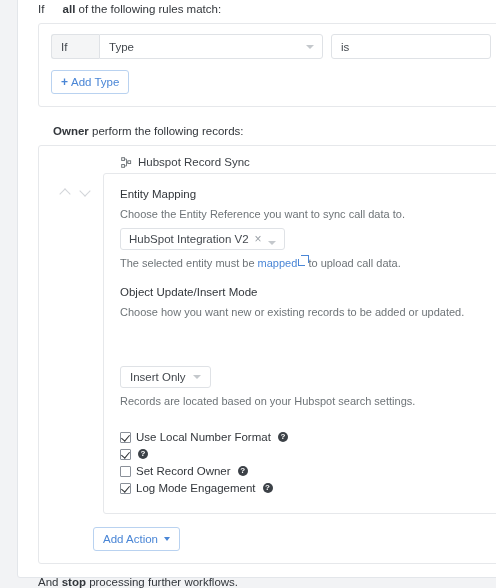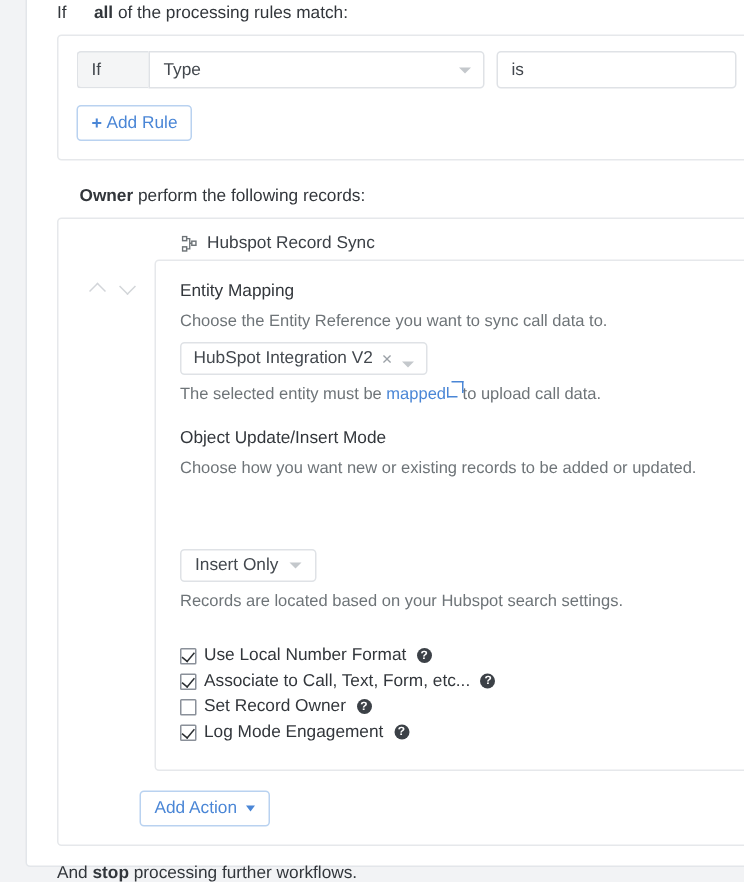--- a/index.html
+++ b/index.html
@@ -217,39 +217,39 @@
   }
 </style>
 </head>
 <body>
 
 <div class="page-card">
   <div class="card-inner">
 
     
     <p class="lead">
-      <span>If </span><b>all</b><span> of the processing rules match:</span>
+      <span>If </span><b>all</b><span> of the following rules match:</span>
     </p>
 
     <div class="group-box">
       <div class="rule-row">
         <div class="addon">If</div>
         <div class="sel first">
           <span>Type</span>
           <span class="caret-sm"></span>
         </div>
         <div class="sel second">
           <span>is</span>
         </div>
       </div>
 
       <div style="margin-top:11px;">
         <span class="btn-outline">
           <span class="plus">+</span>
-          <span>Add Rule</span>
+          <span>Add Type</span>
         </span>
       </div>
     </div>
 
     
     <p class="lead" style="margin-top:16px;">
       <b>Owner</b><span> perform the following records:</span>
     </p>
 
     <div class="group-box" style="padding:6px 10px 12px 8px;">
@@ -297,21 +297,20 @@
 
           
           <div class="cb-list">
             <label class="cb-row">
               <span class="cb on"></span>
               <span>Use Local Number Format</span>
               <span class="qmark">?</span>
             </label>
             <label class="cb-row">
               <span class="cb on"></span>
-              <span>Associate to Call, Text, Form, etc...</span>
               <span class="qmark">?</span>
             </label>
             <label class="cb-row">
               <span class="cb"></span>
               <span>Set Record Owner</span>
               <span class="qmark">?</span>
             </label>
             <label class="cb-row">
               <span class="cb on"></span>
               <span>Log Mode Engagement</span>

